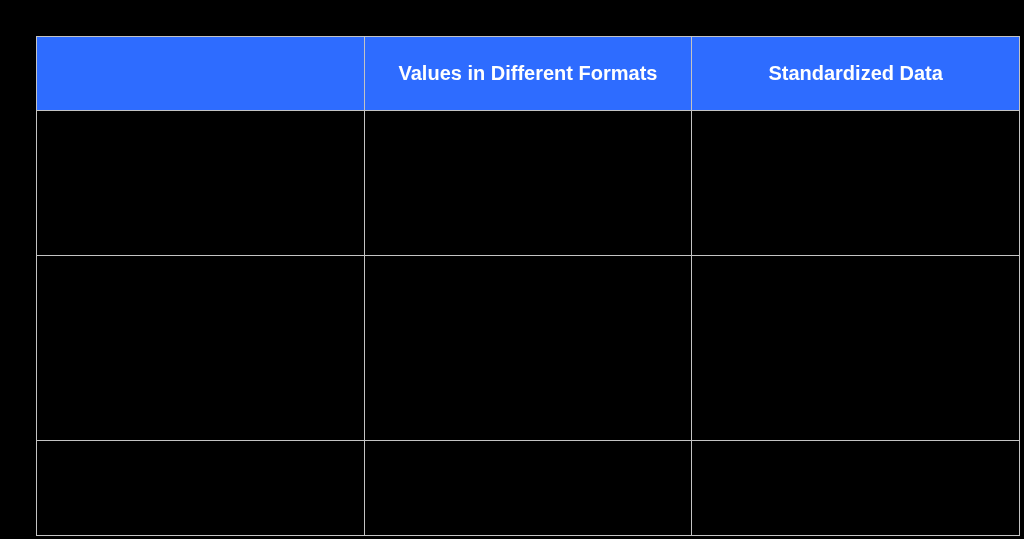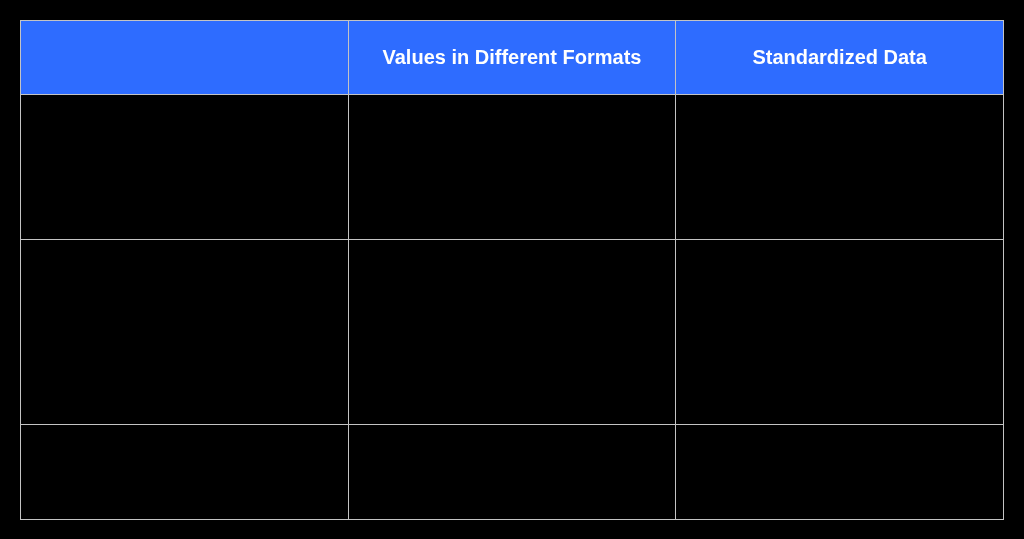--- a/index.html
+++ b/index.html
@@ -1,17 +1,17 @@
 <!DOCTYPE html>
 <html><head>
   <meta charset="utf-8">
   <style>
     * {
       margin: 0;
-      padding: 0;
+      padding: 16px;
       box-sizing: border-box;
     }
     body {
       background: #000000;
       font-family: -apple-system, BlinkMacSystemFont, "Segoe UI", Helvetica, Arial, sans-serif;
       width: 1024px;
       height: 539px;
       padding: 20px;
     }
     table {

